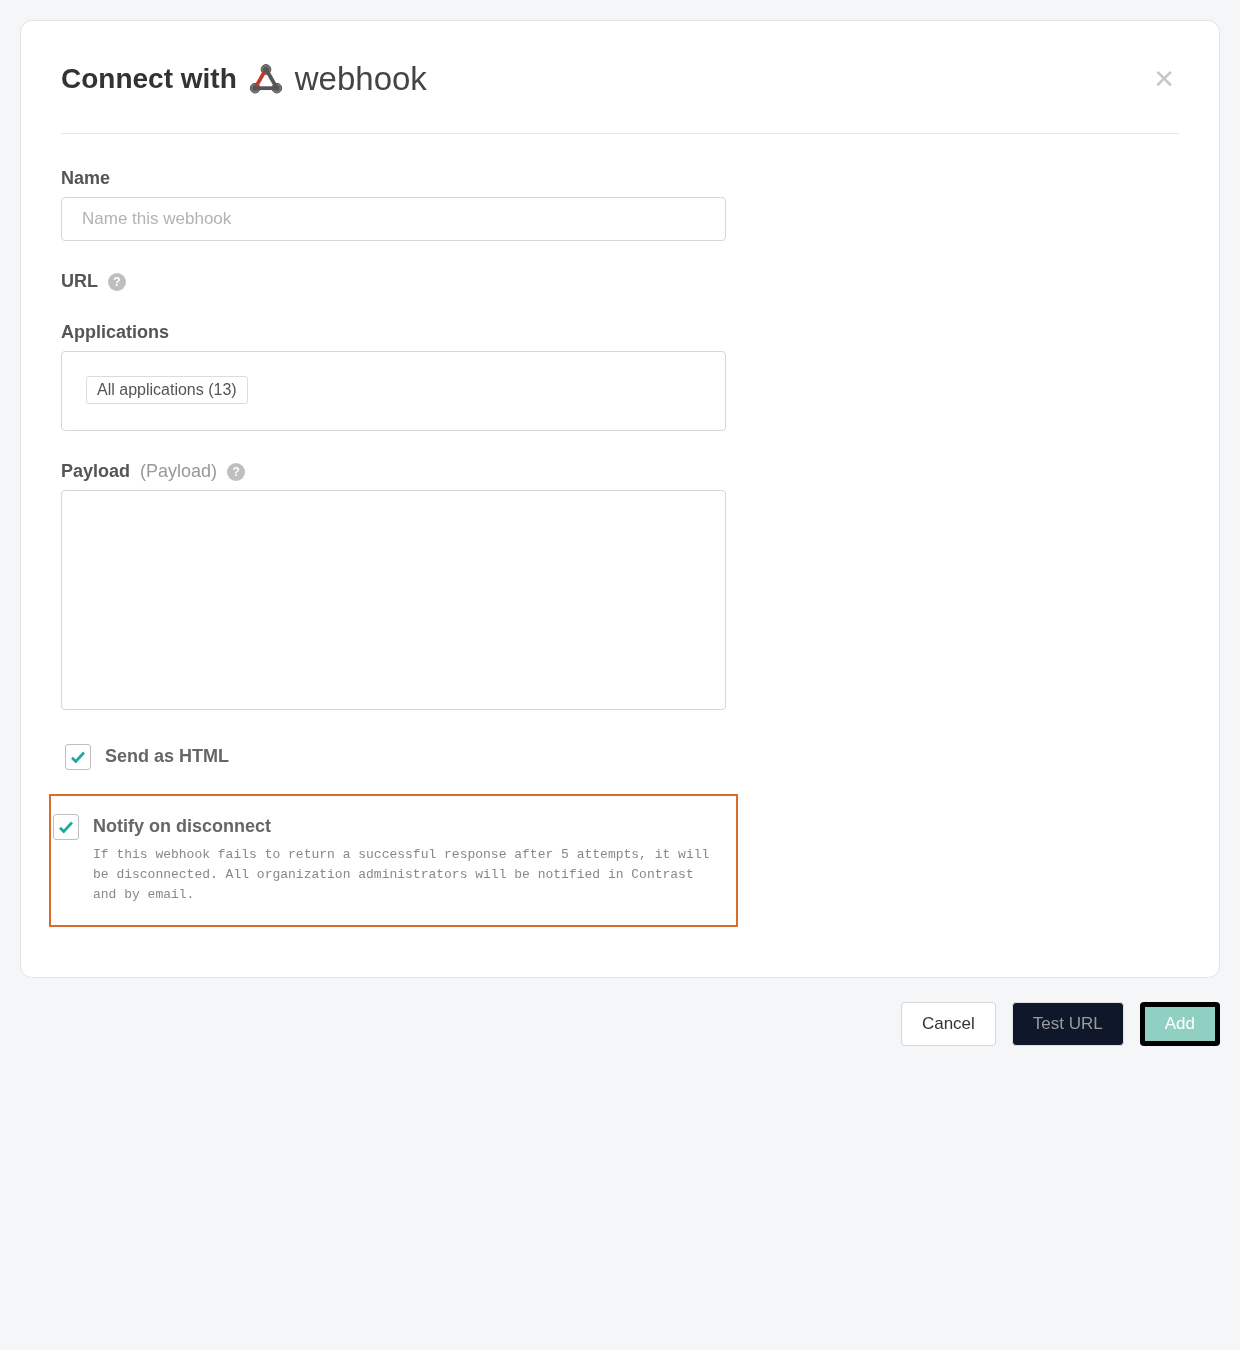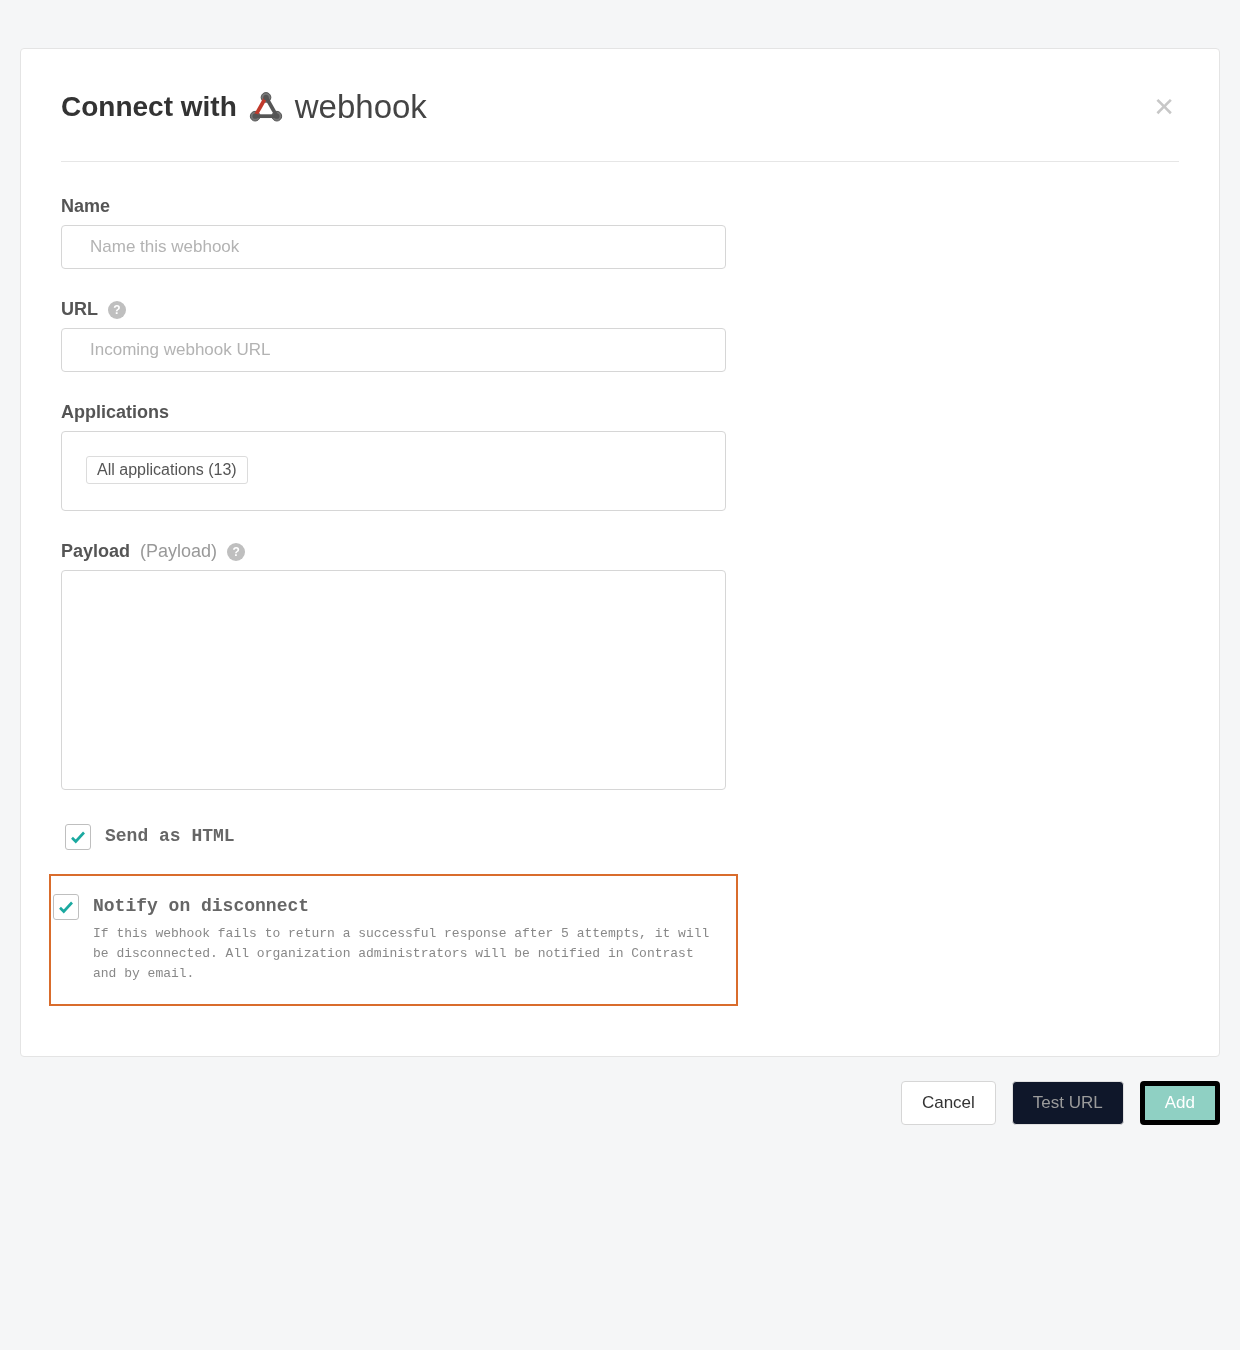--- a/index.html
+++ b/index.html
@@ -6,23 +6,22 @@
   body {
     font-family: -apple-system, BlinkMacSystemFont, "Segoe UI", "Helvetica Neue", Arial, sans-serif;
     background: #f5f6f7;
     padding: 20px;
     width: 1240px;
     color: #333;
   }
   .modal {
     background: #fff;
     border: 1px solid #e4e4e4;
-    border-radius: 4px;
+    border-radius: 12px;
     padding: 38px 40px 50px 40px;
-    margin-top: 28px;
   }
   .modal-header {
     display: flex;
     justify-content: space-between;
     align-items: center;
     border-bottom: 1px solid #e6e6e6;
     padding-bottom: 34px;
     margin-bottom: 34px;
   }
   .title-wrap {
@@ -43,21 +42,21 @@
   .label-row { display: flex; align-items: center; gap: 10px; margin-bottom: 8px; }
   .lbl { font-size: 18px; font-weight: 600; color: #555; }
   .lbl-optional { font-weight: 400; color: #999; }
   .help-icon {
     width: 18px; height: 18px; border-radius: 50%; background: #bfbfbf;
     color: #fff; font-size: 12px; font-weight: 700; display: inline-flex;
     align-items: center; justify-content: center; cursor: pointer;
   }
   .text-input {
     width: 100%; height: 44px; border: 1px solid #d6d6d6; border-radius: 4px;
-    padding: 0 28px; font-size: 17px; color: #333;
+    padding: 0 20px; font-size: 17px; color: #333;
   }
   .text-input::placeholder { color: #b3b3b3; }
   .tags-box {
     width: 100%; min-height: 80px; border: 1px solid #d6d6d6; border-radius: 4px;
     padding: 24px;
   }
   .tag {
     display: inline-block; border: 1px solid #dcdcdc; border-radius: 3px;
     padding: 4px 10px; font-size: 16px; color: #555;
   }
@@ -67,21 +66,21 @@
   }
   .checkbox-row {
     display: flex; align-items: flex-start; gap: 14px;
   }
   .chk {
     width: 26px; height: 26px; border: 1px solid #bfbfbf; border-radius: 3px;
     display: inline-flex; align-items: center; justify-content: center;
     cursor: pointer; flex-shrink: 0; background: #fff;
   }
   .chk svg { width: 18px; height: 18px; stroke: #1ba9a0; stroke-width: 3.5; fill: none; }
-  .chk-label { font-size: 18px; font-weight: 600; color: #666; padding-top: 2px; font-family: Liberation Mono, monospace; }
+  .chk-label { font-size: 18px; font-weight: 600; color: #666; padding-top: 2px; }
   .chk-desc { font-size: 13px; color: #888; line-height: 1.55; margin-top: 8px; max-width: 640px; font-family: Liberation Mono, monospace; }
   .highlight-box {
     border: 2px solid #d96c2c;
     padding: 18px 12px 20px 2px;
     margin-left: -12px; margin-right: -12px;
   }
   .footer {
     display: flex; justify-content: flex-end; gap: 16px; margin-top: 24px;
   }
   .btn {
@@ -127,21 +126,20 @@
         <span class="lbl">Name</span>
       </div>
       <input class="text-input" type="text" placeholder="Name this webhook" style="">
     </div>
 
     <div class="form-group">
       <div class="label-row">
         <span class="lbl">URL</span>
         <span class="help-icon">?</span>
       </div>
-      <input class="text-input" type="text" placeholder="Incoming webhook URL" style="">
     </div>
 
     <div class="form-group">
       <div class="label-row">
         <span class="lbl">Applications</span>
       </div>
       <div class="tags-box">
         <span class="tag">All applications (13)</span>
       </div>
     </div>

